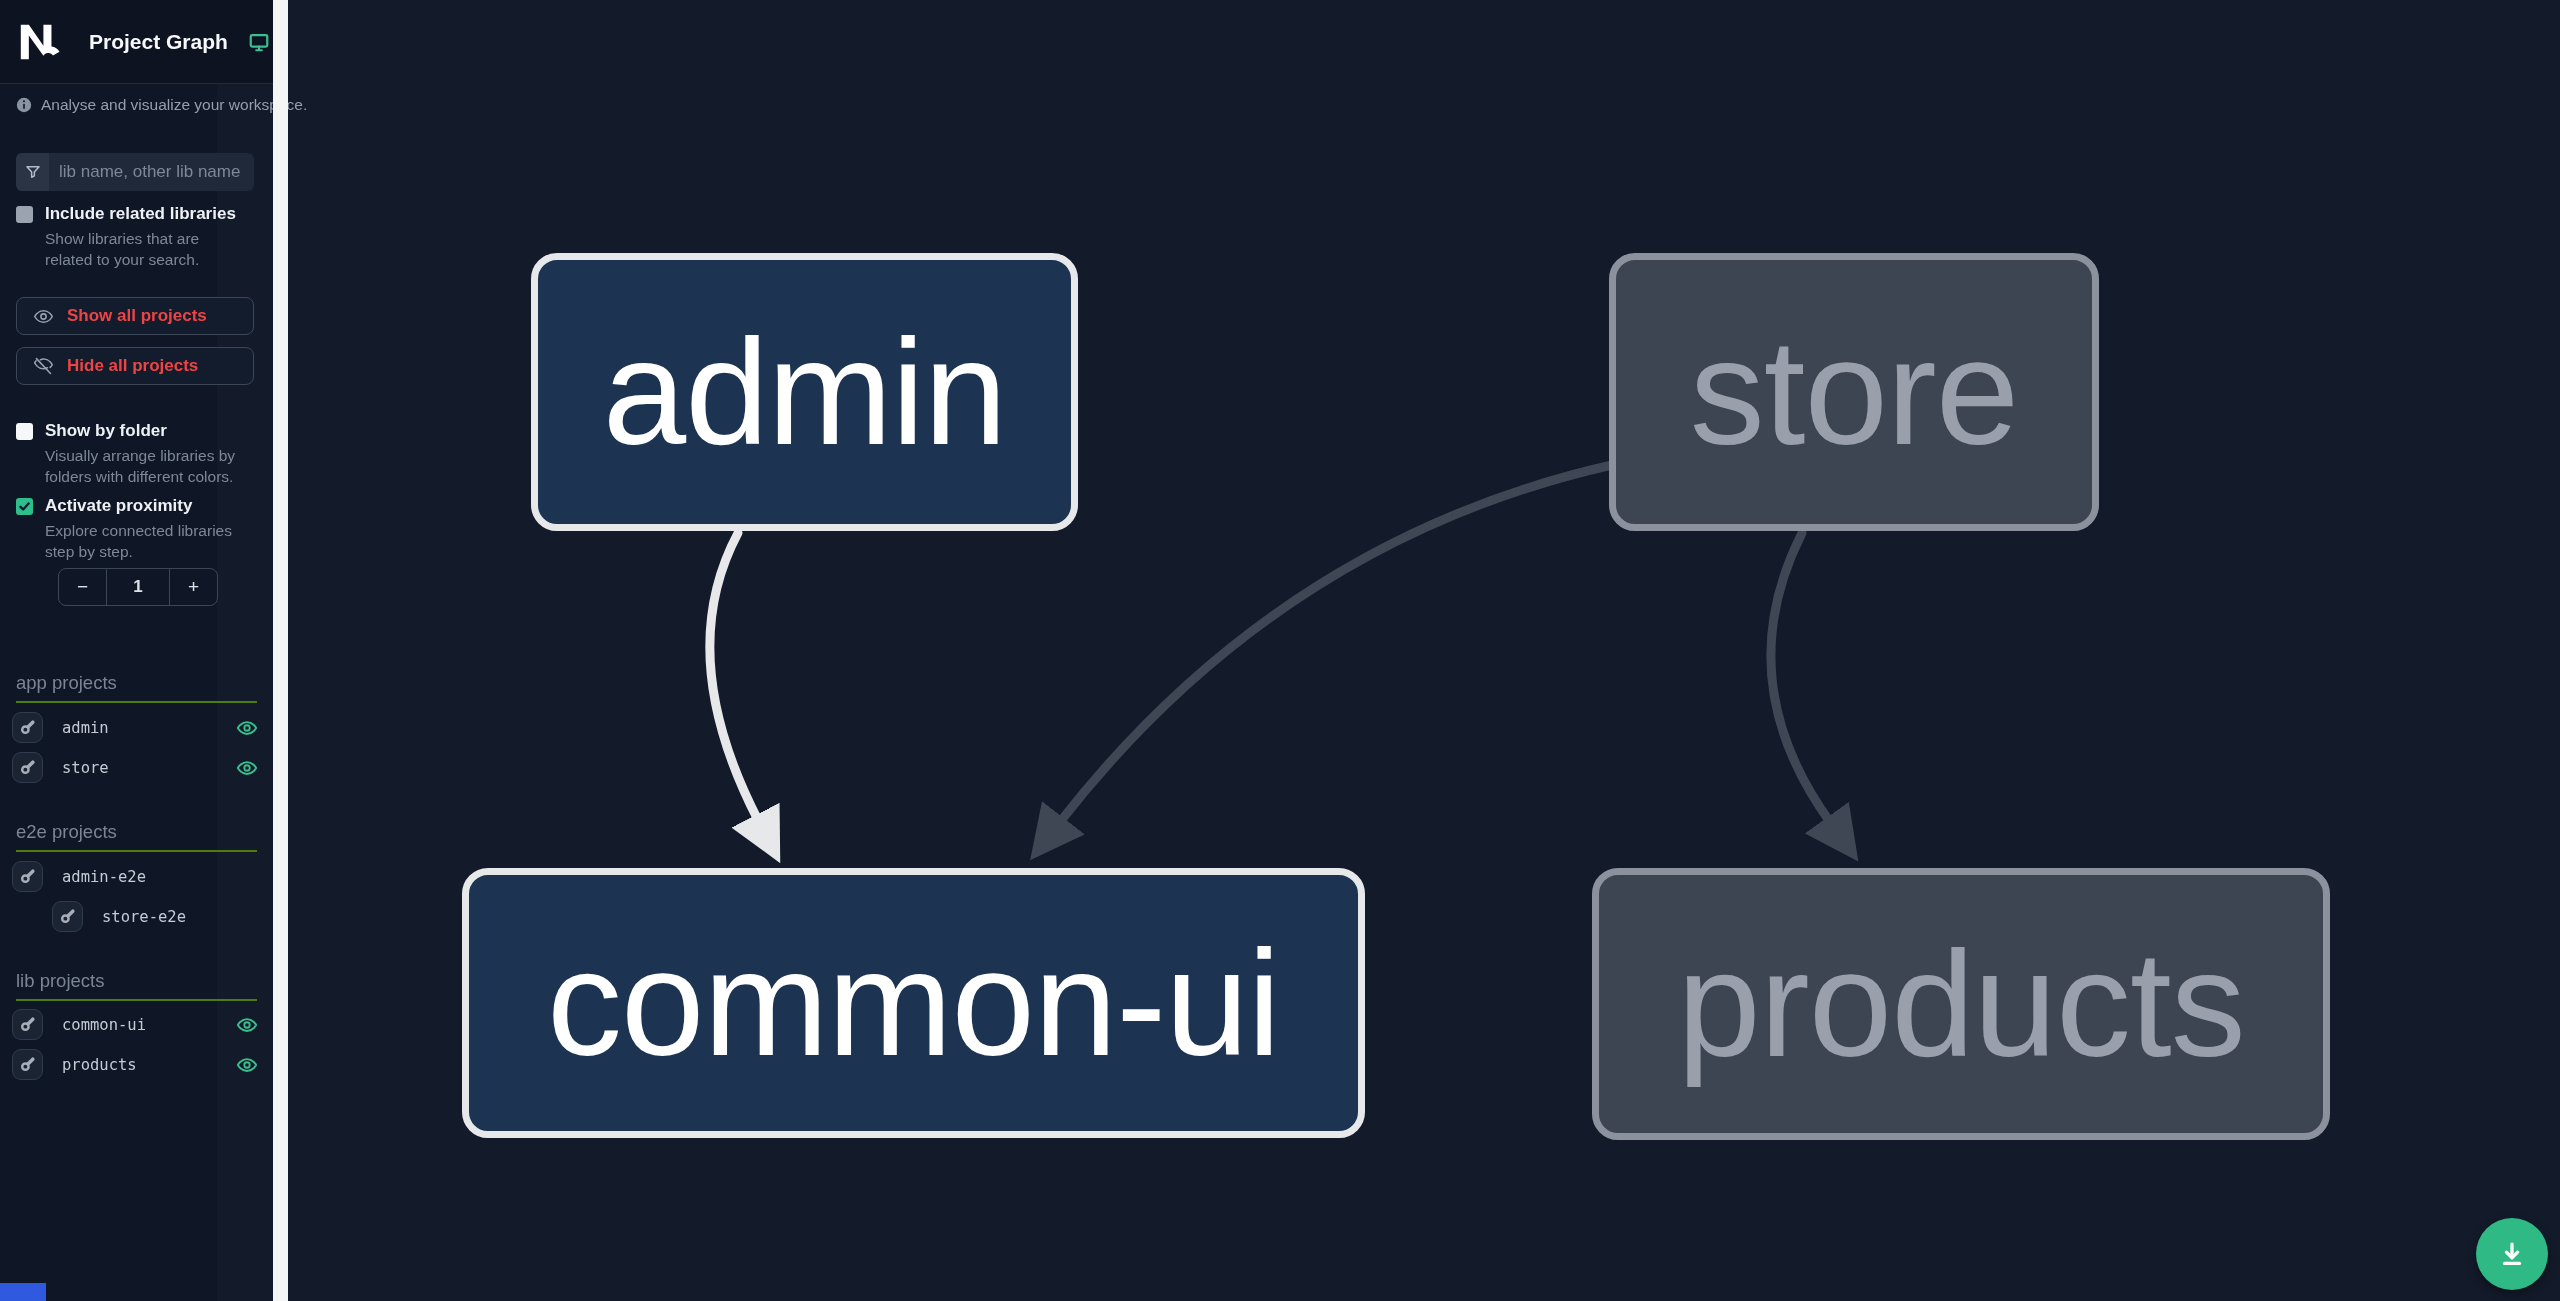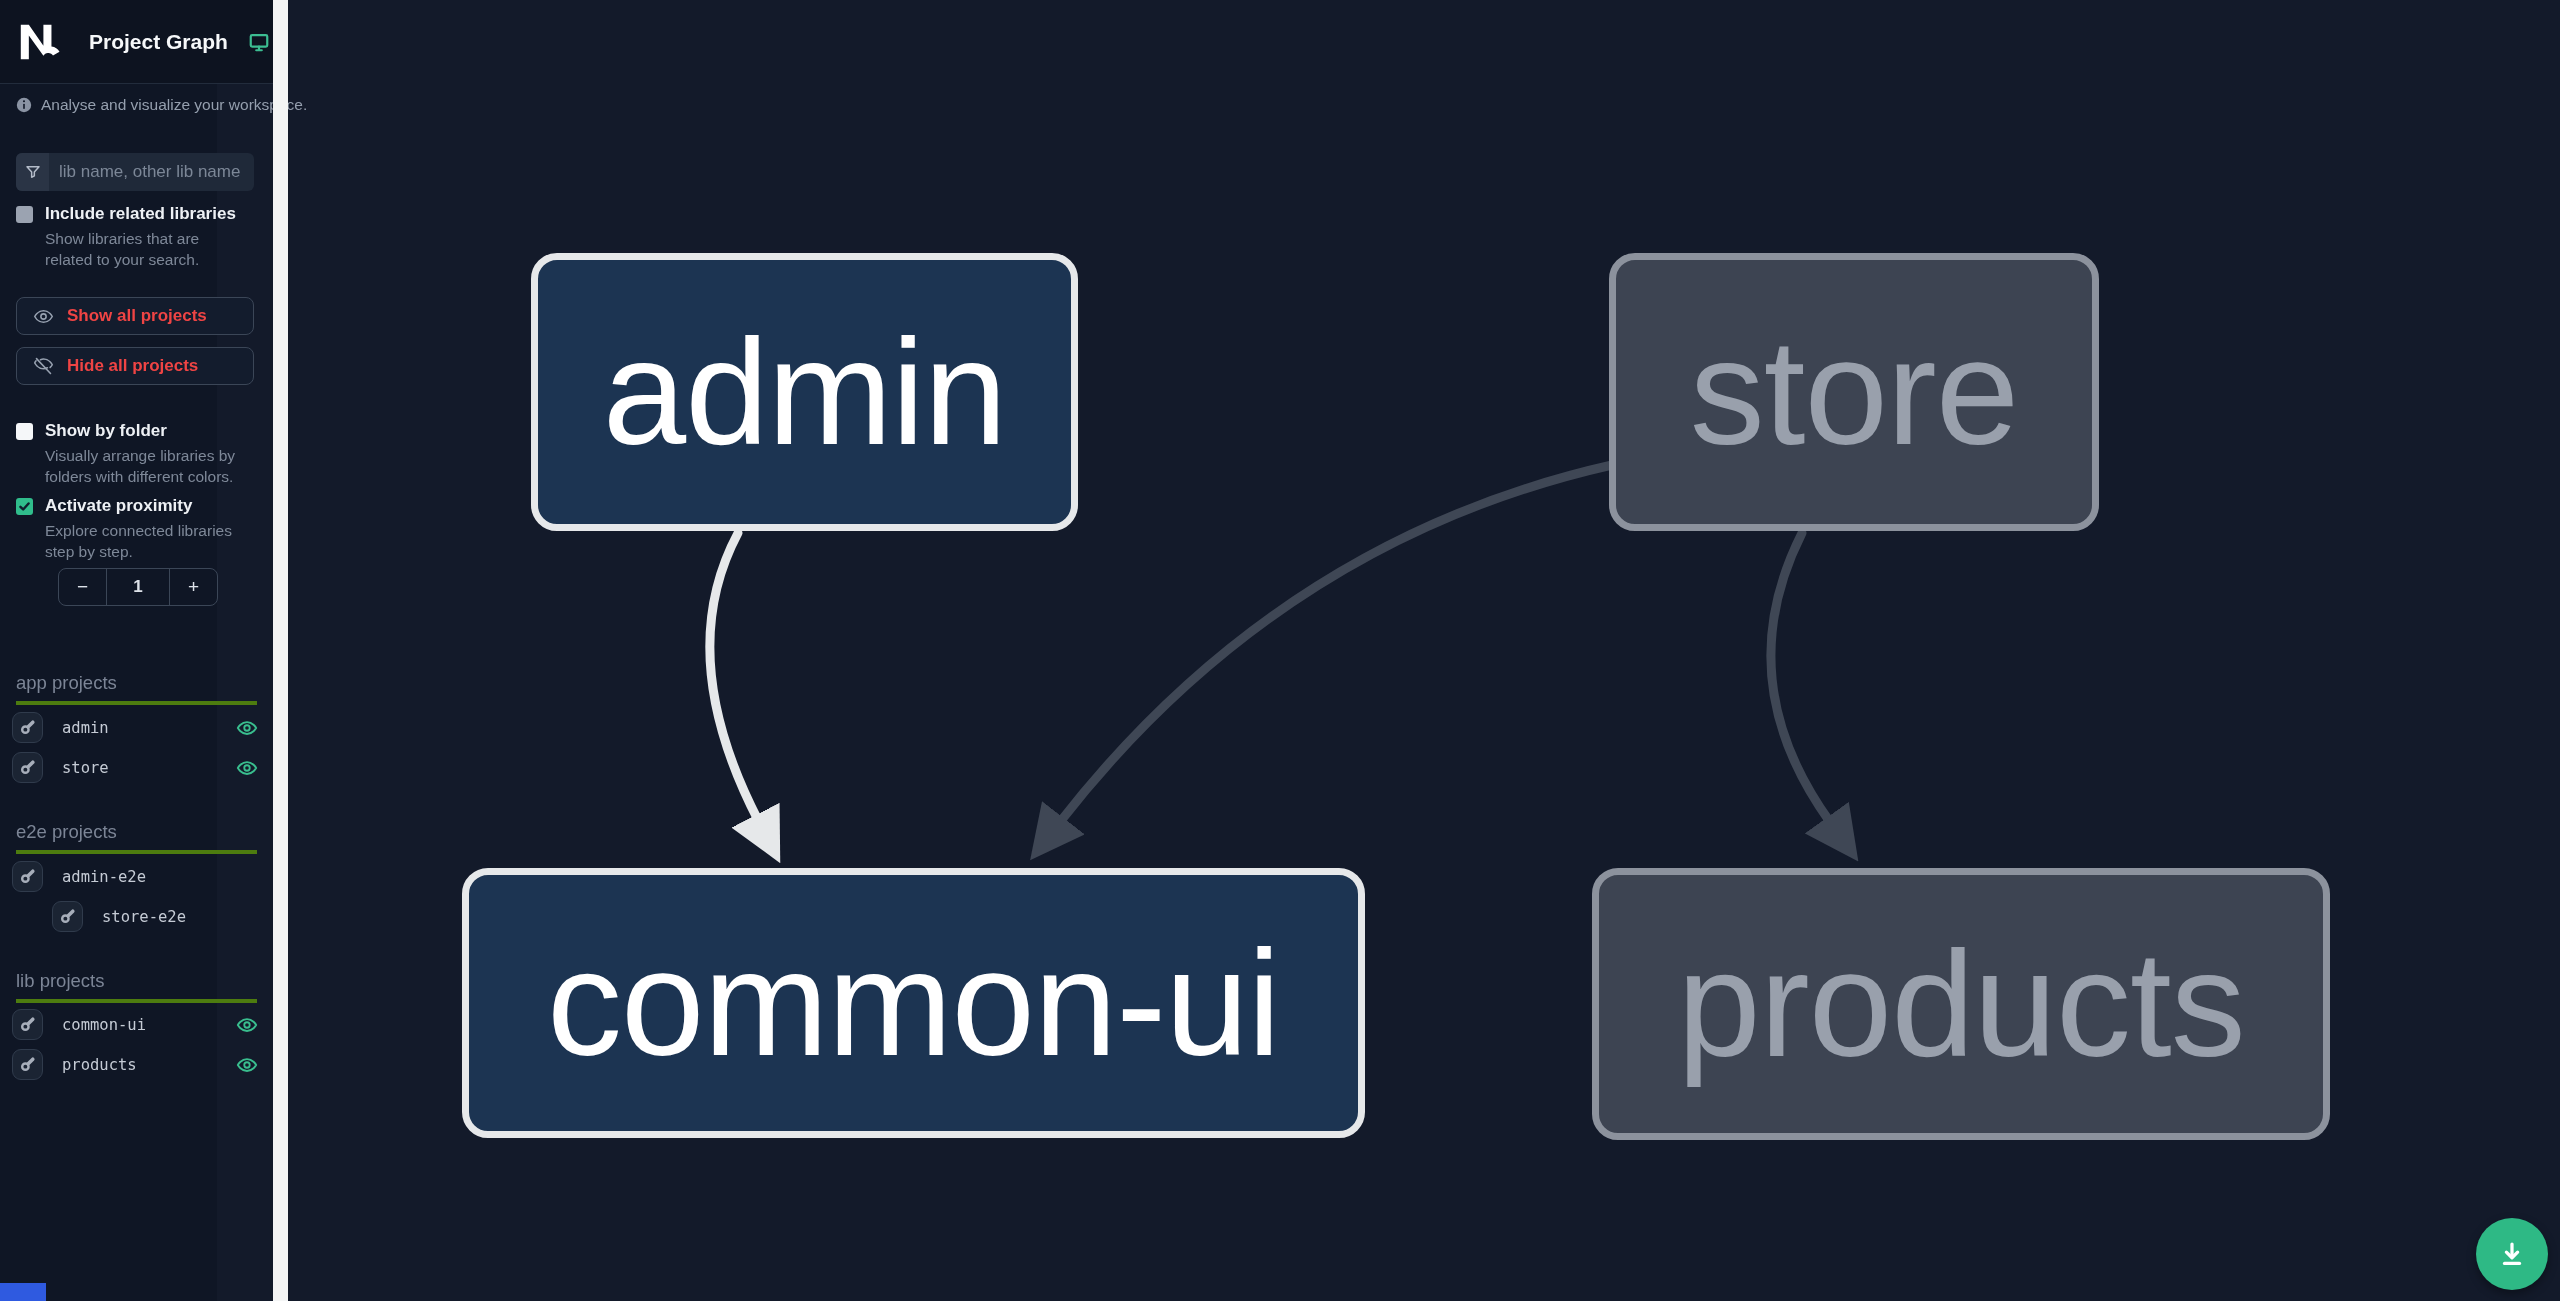--- a/index.html
+++ b/index.html
@@ -97,21 +97,21 @@
     color:#dde2e9; overflow:hidden;
   }
   .step-cell { display:flex; align-items:center; justify-content:center; font-size:19px; }
   .step-dec { width:47px; cursor:pointer; }
   .step-val { width:64px; border-left:1px solid #3b4657; border-right:1px solid #3b4657; font-weight:700; font-size:17px; }
   .step-inc { flex:1; cursor:pointer; }
 
   .section-heading {
     position:absolute; left:16px; width:241px;
     color:#7c8596; font-size:18.5px; padding-bottom:7px;
-    border-bottom:4px solid #4d7c0f;
+    border-bottom:2px solid #4d7c0f;
   }
   .head-app { top:672px; }
   .head-e2e { top:821px; }
   .head-lib { top:970px; }
 
   .proj-row {
     position:absolute; left:12px; width:249px; height:31px;
     display:flex; align-items:center;
   }
   .row-admin      { top:712px; }

